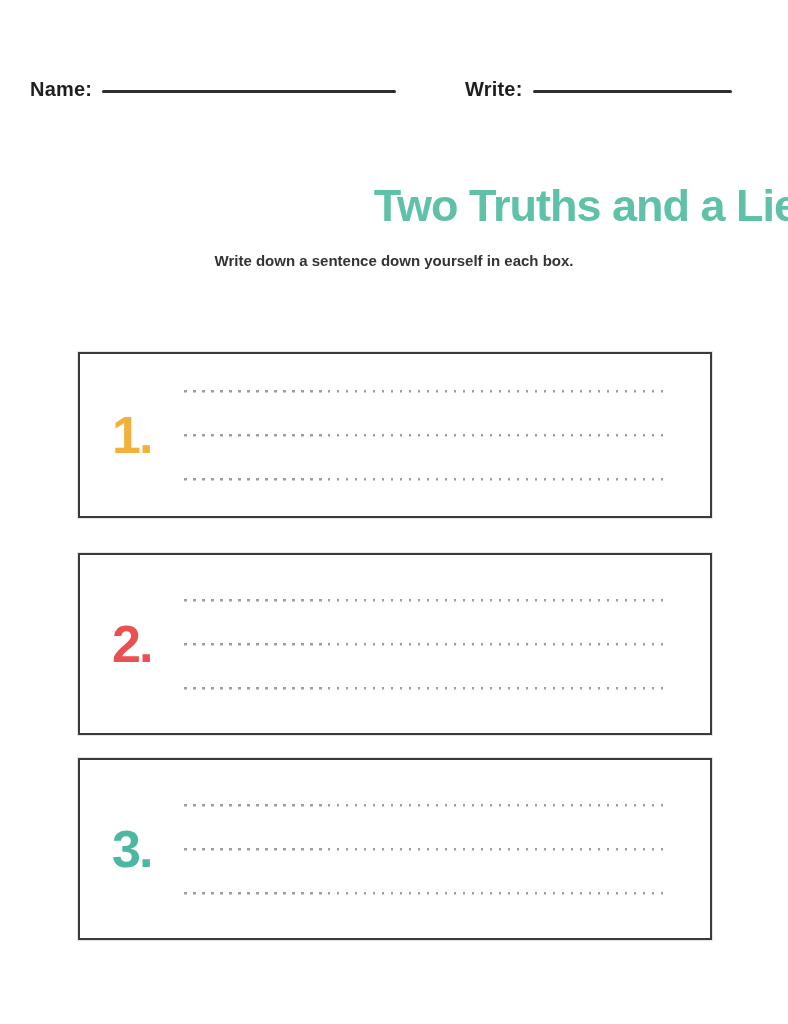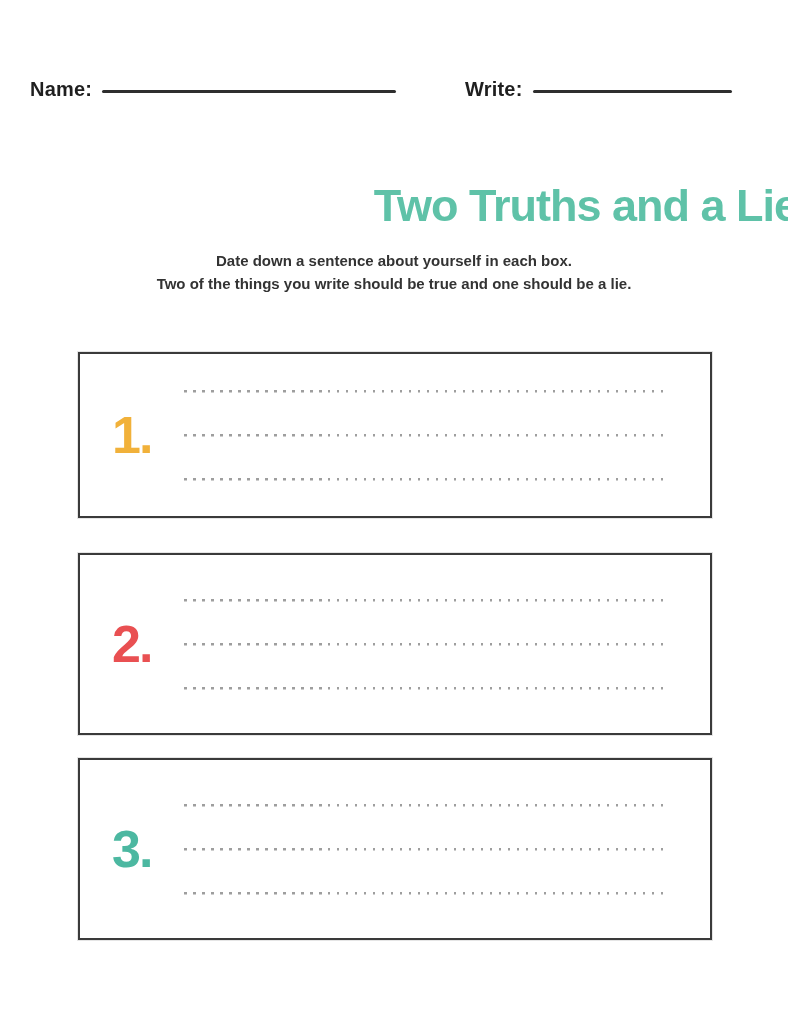--- a/index.html
+++ b/index.html
@@ -139,22 +139,21 @@
     <span class="field-line"></span>
   </div>
   <div class="field field-date">
     <span class="field-label">Write:</span>
     <span class="field-line"></span>
   </div>
 
   <h1 class="title" style="color: rgb(95, 194, 168);">Two Truths and a Lie</h1>
 
   <p class="instructions">
-    <span>Date down a sentence about yourself in each box.</span><br>
-    <span>Two of the things you write should be true and one should be a lie.</span>
+    <span>Write down a sentence down yourself in each box.</span><br>
   </p>
 
   <div class="answer-box box-1">
     <span class="box-number" style="color: rgb(241, 177, 58);">1.</span>
     <div class="box-lines">
       <div class="writing-line"></div>
       <div class="writing-line"></div>
       <div class="writing-line"></div>
     </div>
   </div>

